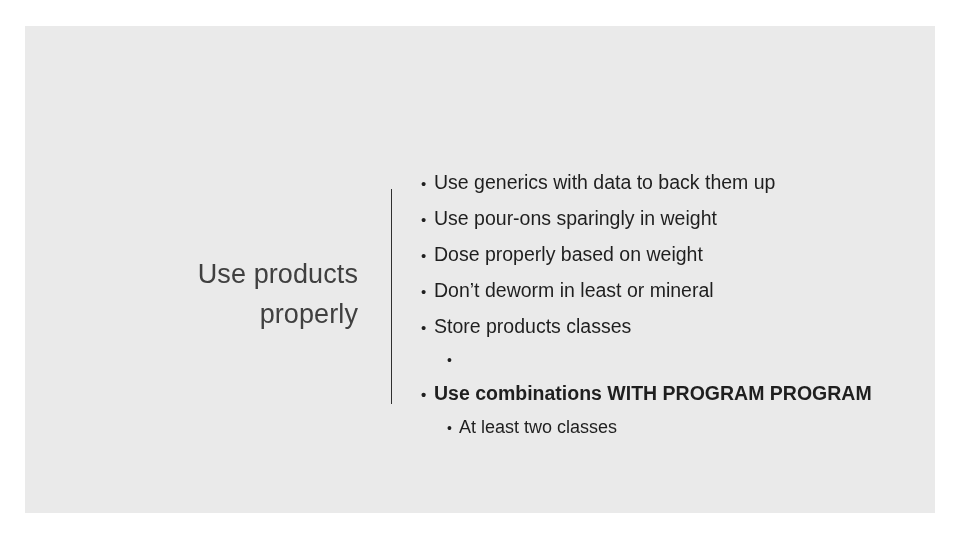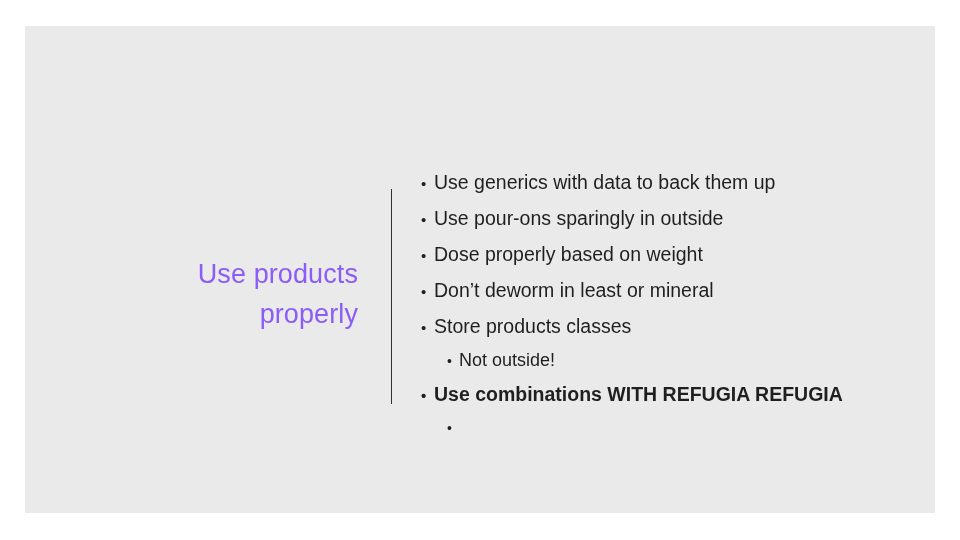--- a/index.html
+++ b/index.html
@@ -30,21 +30,21 @@
     background: #eaeaea;
   }
 
   
   #title-block {
     position: absolute;
     left: 60px;
     top: 228px;
     width: 273px;
     text-align: right;
-    color: #8b5cf6;
+    color: #404040;
     font-family: "Liberation Sans", sans-serif;
     font-size: 27px;
     line-height: 40px;
     font-weight: 400;
     letter-spacing: 0.1px;
     white-space: pre-line;
   }
 
   
   #divider-rule {
@@ -118,42 +118,42 @@
     <div id="divider-rule"></div>
 
     <div id="bullet-block">
 
     <div class="bullet-row level-1">
           <span class="bullet-glyph">•</span>
           <span class="bullet-text">Use generics with data to back them up</span>
         </div>
         <div class="bullet-row level-1">
           <span class="bullet-glyph">•</span>
-          <span class="bullet-text">Use pour-ons sparingly in outside</span>
+          <span class="bullet-text">Use pour-ons sparingly in weight</span>
         </div>
         <div class="bullet-row level-1">
           <span class="bullet-glyph">•</span>
           <span class="bullet-text">Dose properly based on weight</span>
         </div>
         <div class="bullet-row level-1">
           <span class="bullet-glyph">•</span>
           <span class="bullet-text">Don’t deworm in least or mineral</span>
         </div>
         <div class="bullet-row level-1">
           <span class="bullet-glyph">•</span>
           <span class="bullet-text">Store products classes</span>
         </div>
         <div class="bullet-row level-2">
           <span class="bullet-glyph">•</span>
-          <span class="bullet-text">Not outside!</span>
         </div>
         <div class="bullet-row level-1 is-bold">
           <span class="bullet-glyph">•</span>
-          <span class="bullet-text">Use combinations WITH REFUGIA REFUGIA</span>
+          <span class="bullet-text">Use combinations WITH PROGRAM PROGRAM</span>
         </div>
         <div class="bullet-row level-2">
           <span class="bullet-glyph">•</span>
+          <span class="bullet-text">At least two classes</span>
         </div>
       </div>
 
   </div>
 
 </div>
 
 </body></html>

